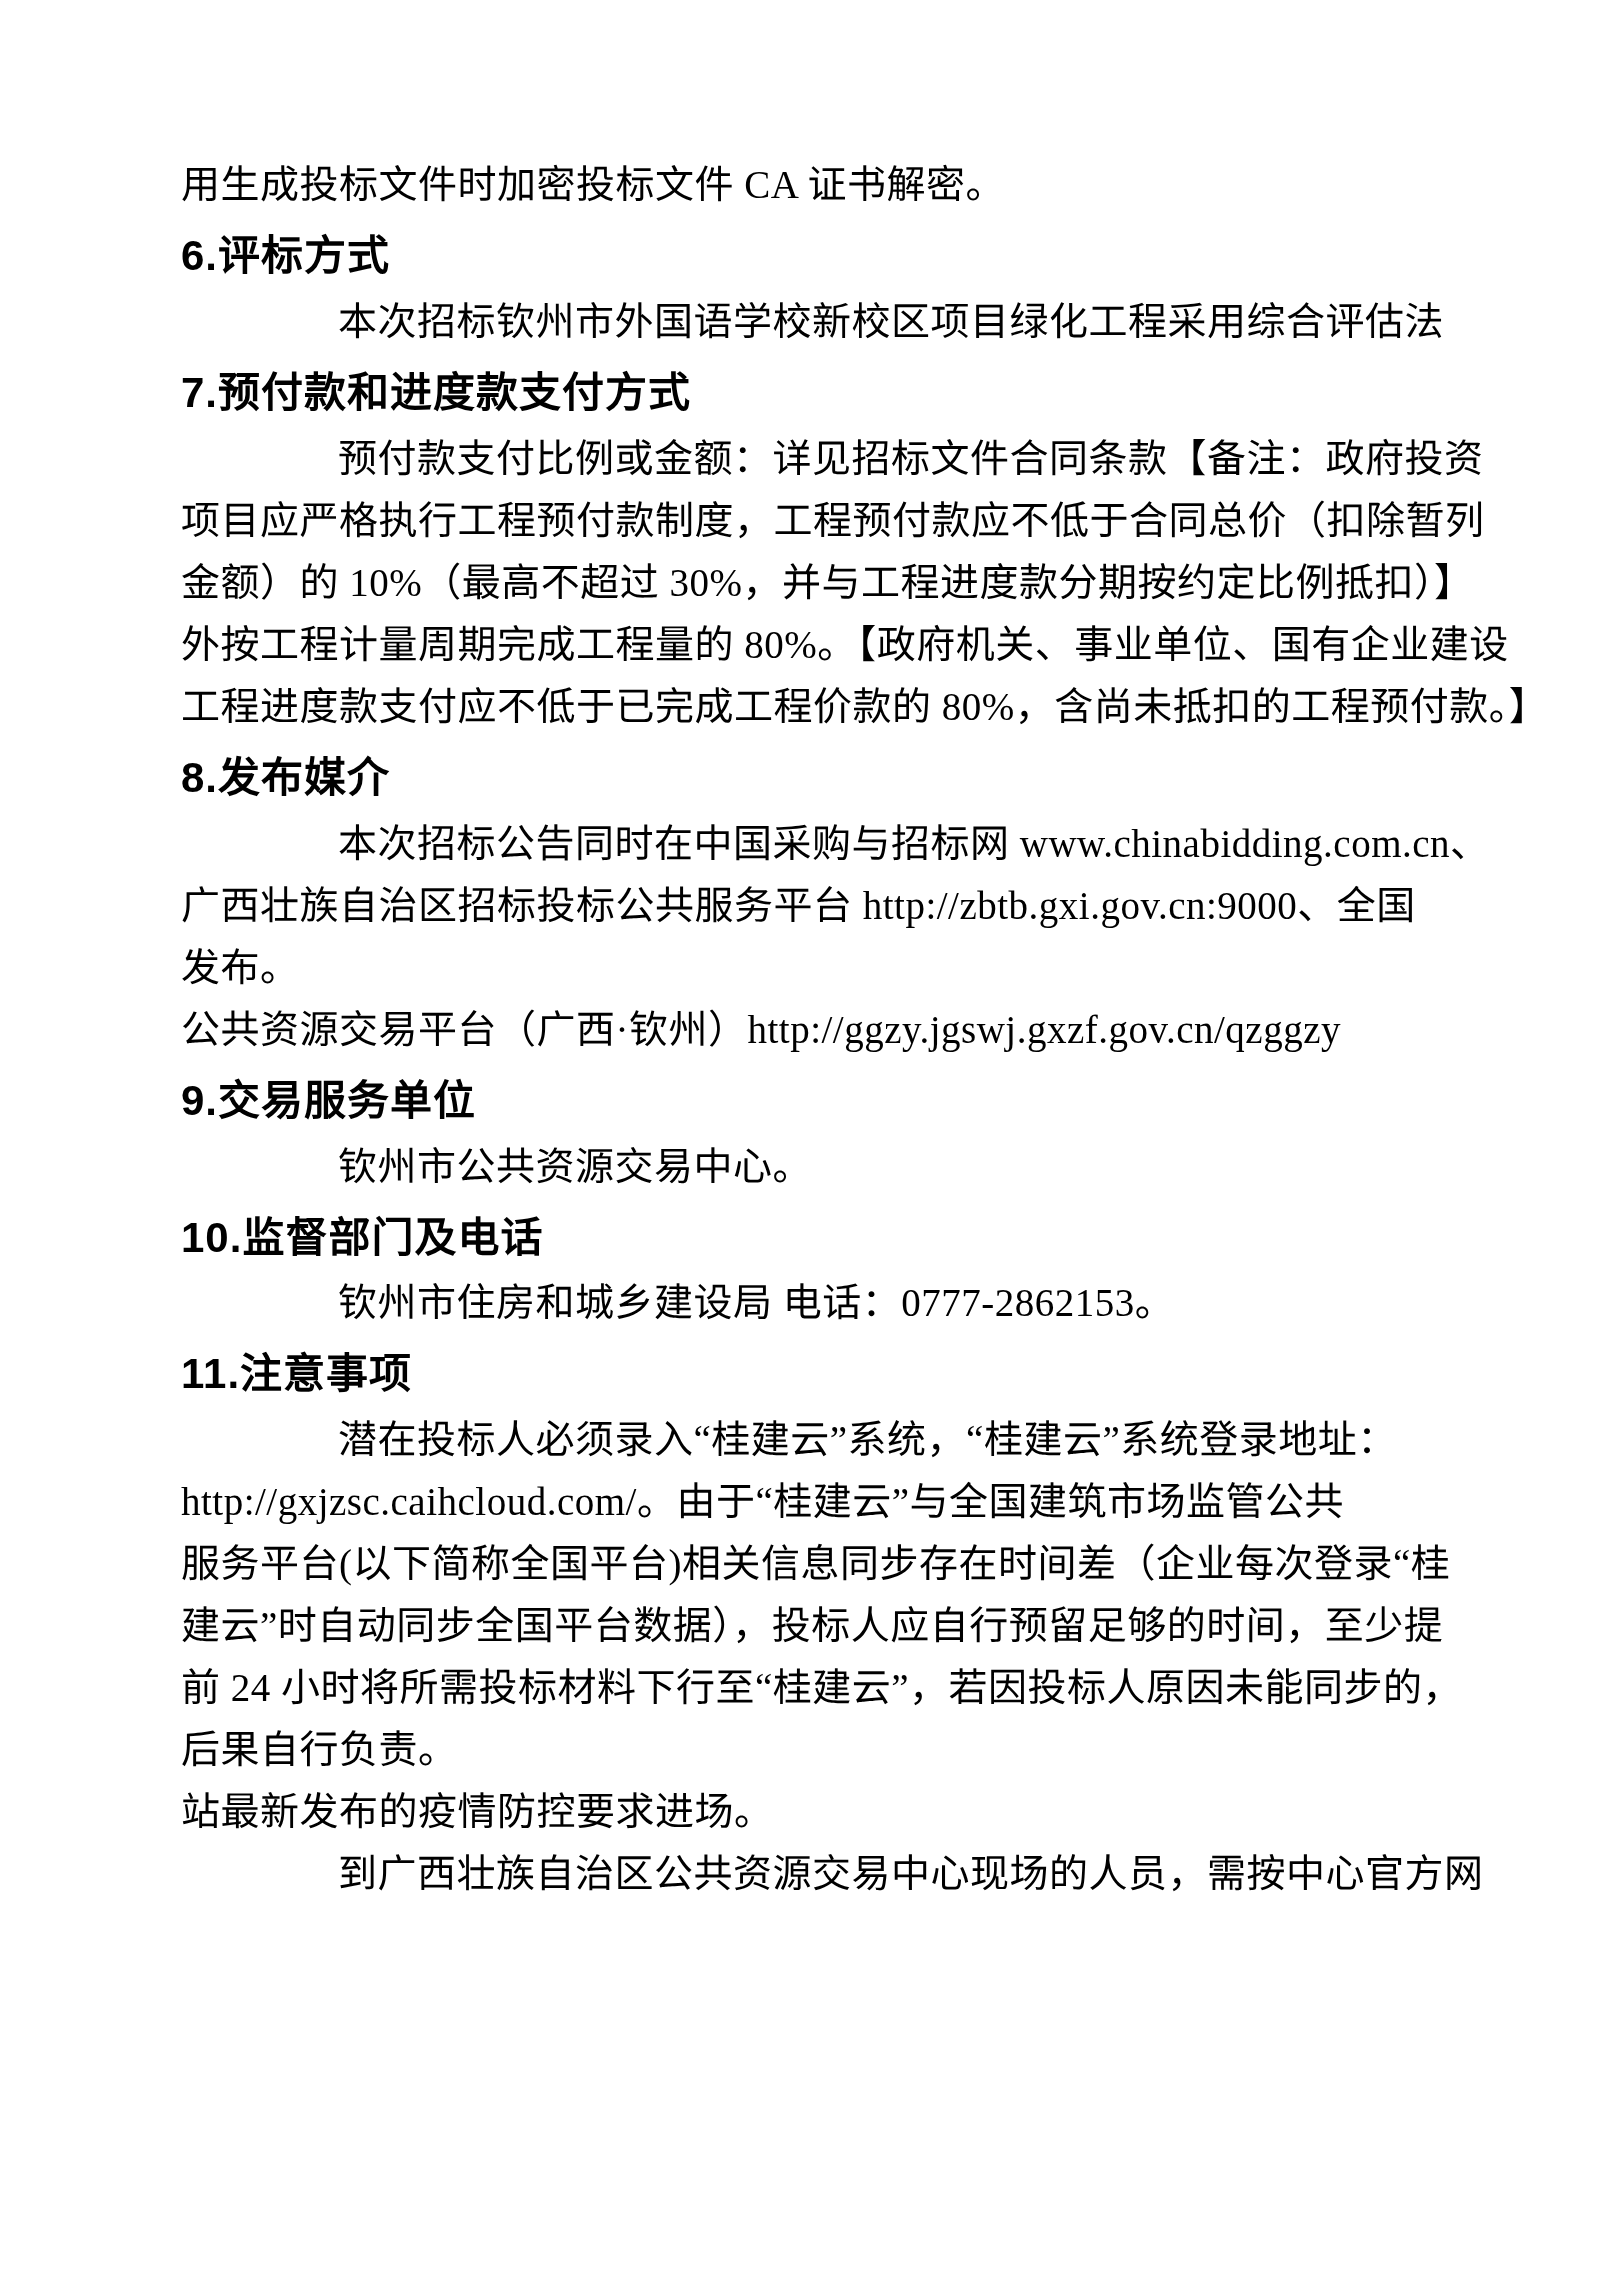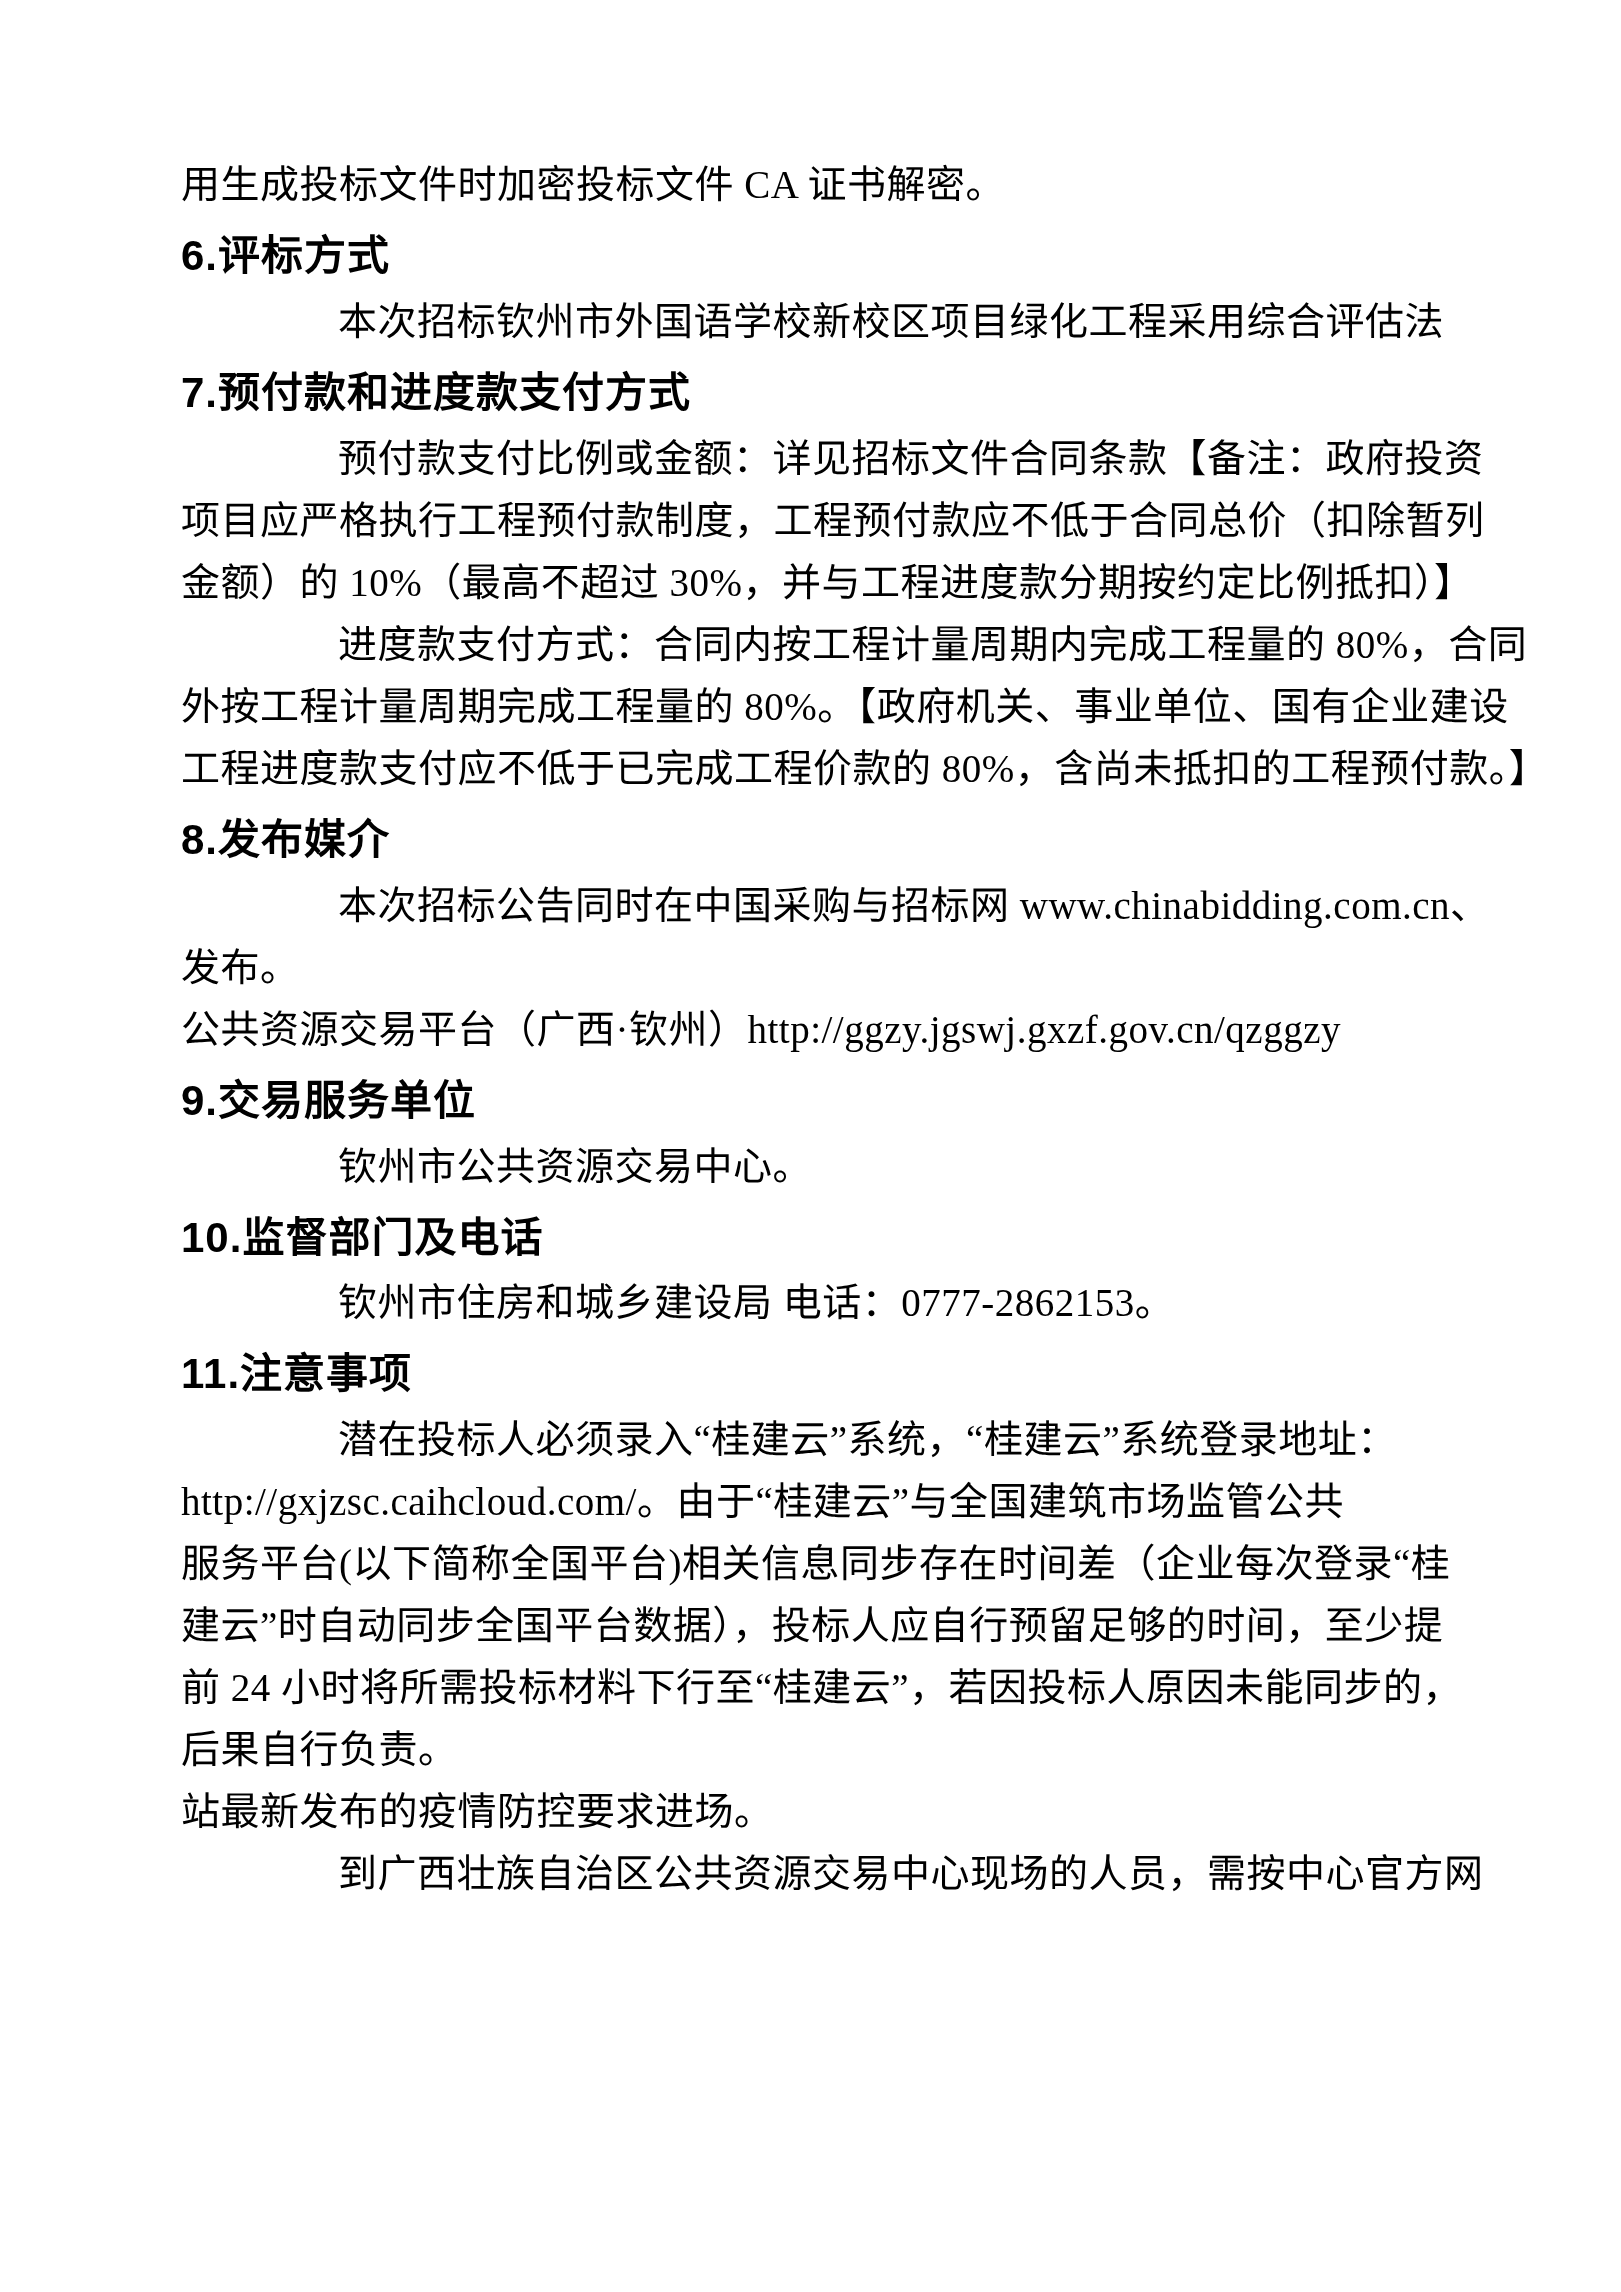--- a/index.html
+++ b/index.html
@@ -45,25 +45,25 @@
 
 <div class="page">
   <div class="doc-body" id="doc-body">
       <div class="line">用生成投标文件时加密投标文件 CA 证书解密。</div>
       <div class="line heading">6.评标方式</div>
       <div class="line indent">本次招标钦州市外国语学校新校区项目绿化工程采用综合评估法</div>
       <div class="line heading">7.预付款和进度款支付方式</div>
       <div class="line indent">预付款支付比例或金额：详见招标文件合同条款【备注：政府投资</div>
       <div class="line">项目应严格执行工程预付款制度，工程预付款应不低于合同总价（扣除暂列</div>
       <div class="line">金额）的 10%（最高不超过 30%，并与工程进度款分期按约定比例抵扣）】</div>
-      <div class="line indent">进度款支付方式：合同内按工程计量周期内完成工程量的 80%，合同</div>
       <div class="line">外按工程计量周期完成工程量的 80%。【政府机关、事业单位、国有企业建设</div>
       <div class="line">工程进度款支付应不低于已完成工程价款的 80%，含尚未抵扣的工程预付款。】</div>
       <div class="line heading">8.发布媒介</div>
       <div class="line indent">本次招标公告同时在中国采购与招标网 www.chinabidding.com.cn、</div>
+      <div class="line">广西壮族自治区招标投标公共服务平台 http://zbtb.gxi.gov.cn:9000、全国</div>
       <div class="line">发布。</div>
       <div class="line">公共资源交易平台（广西·钦州）http://ggzy.jgswj.gxzf.gov.cn/qzggzy</div>
       <div class="line heading">9.交易服务单位</div>
       <div class="line indent">钦州市公共资源交易中心。</div>
       <div class="line heading">10.监督部门及电话</div>
       <div class="line indent">钦州市住房和城乡建设局 电话：0777-2862153。</div>
       <div class="line heading">11.注意事项</div>
       <div class="line indent">潜在投标人必须录入“桂建云”系统，“桂建云”系统登录地址：</div>
       <div class="line">http://gxjzsc.caihcloud.com/。由于“桂建云”与全国建筑市场监管公共</div>
       <div class="line">服务平台(以下简称全国平台)相关信息同步存在时间差（企业每次登录“桂</div>

